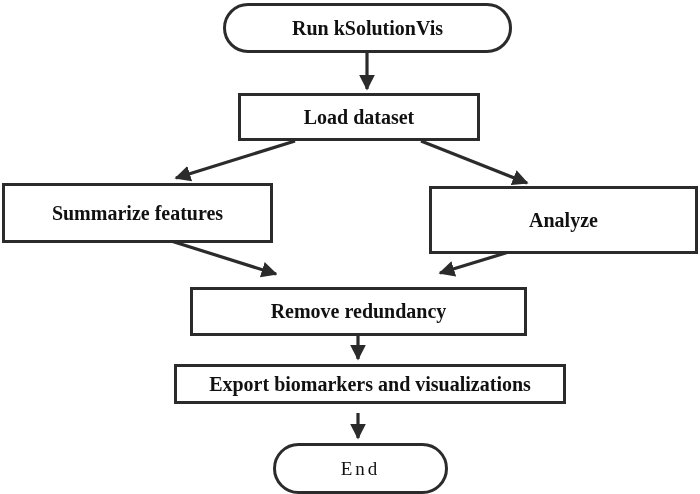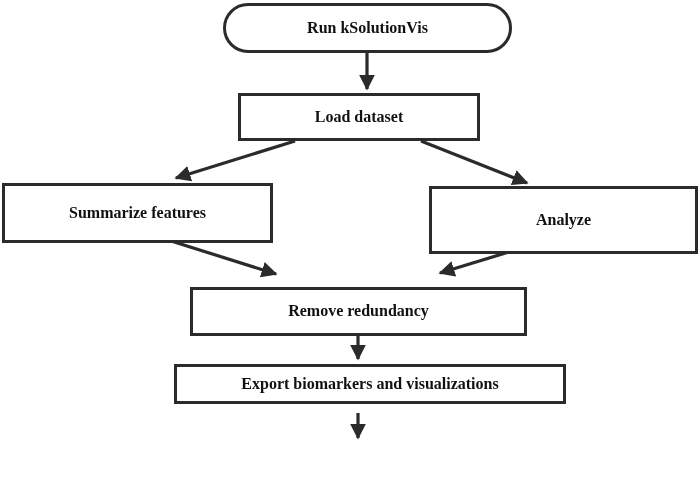--- a/index.html
+++ b/index.html
@@ -19,21 +19,21 @@
   #edges line{stroke:var(--stroke);stroke-width:3.2;}
   #arrowhead-path{fill:var(--stroke);}
   .node{
     position:absolute;
     box-sizing:border-box;
     display:flex;align-items:center;justify-content:center;
     background:var(--bg);
     border:3px solid var(--stroke);
     color:var(--text);
     font-weight:bold;
-    font-size:16px;
+    font-size:20px;
     text-align:center;
     line-height:1.05;
     padding:0 6px;
   }
   .stadium{border-radius:28px;border-width:3.5px;}
   .node-start{left:223px;top:3px;width:289px;height:50px;}
   .node-load{left:238px;top:93px;width:242px;height:48px;}
   .node-summarize{left:2px;top:183px;width:271px;height:60px;}
   .node-analyze{left:429px;top:186px;width:269px;height:68px;}
   .node-remove{left:190px;top:278px;width:337px;height:49px;margin-top:9px;}
@@ -80,14 +80,17 @@
   </div>
 
   <div class="node node-remove">
     <span>Remove redundancy</span>
   </div>
 
   <div class="node node-export">
     <span>Export biomarkers and visualizations</span>
   </div>
 
+  <div class="node stadium node-end">
+    <span>End</span>
+  </div>
 
 </div>
 
 </body></html>

